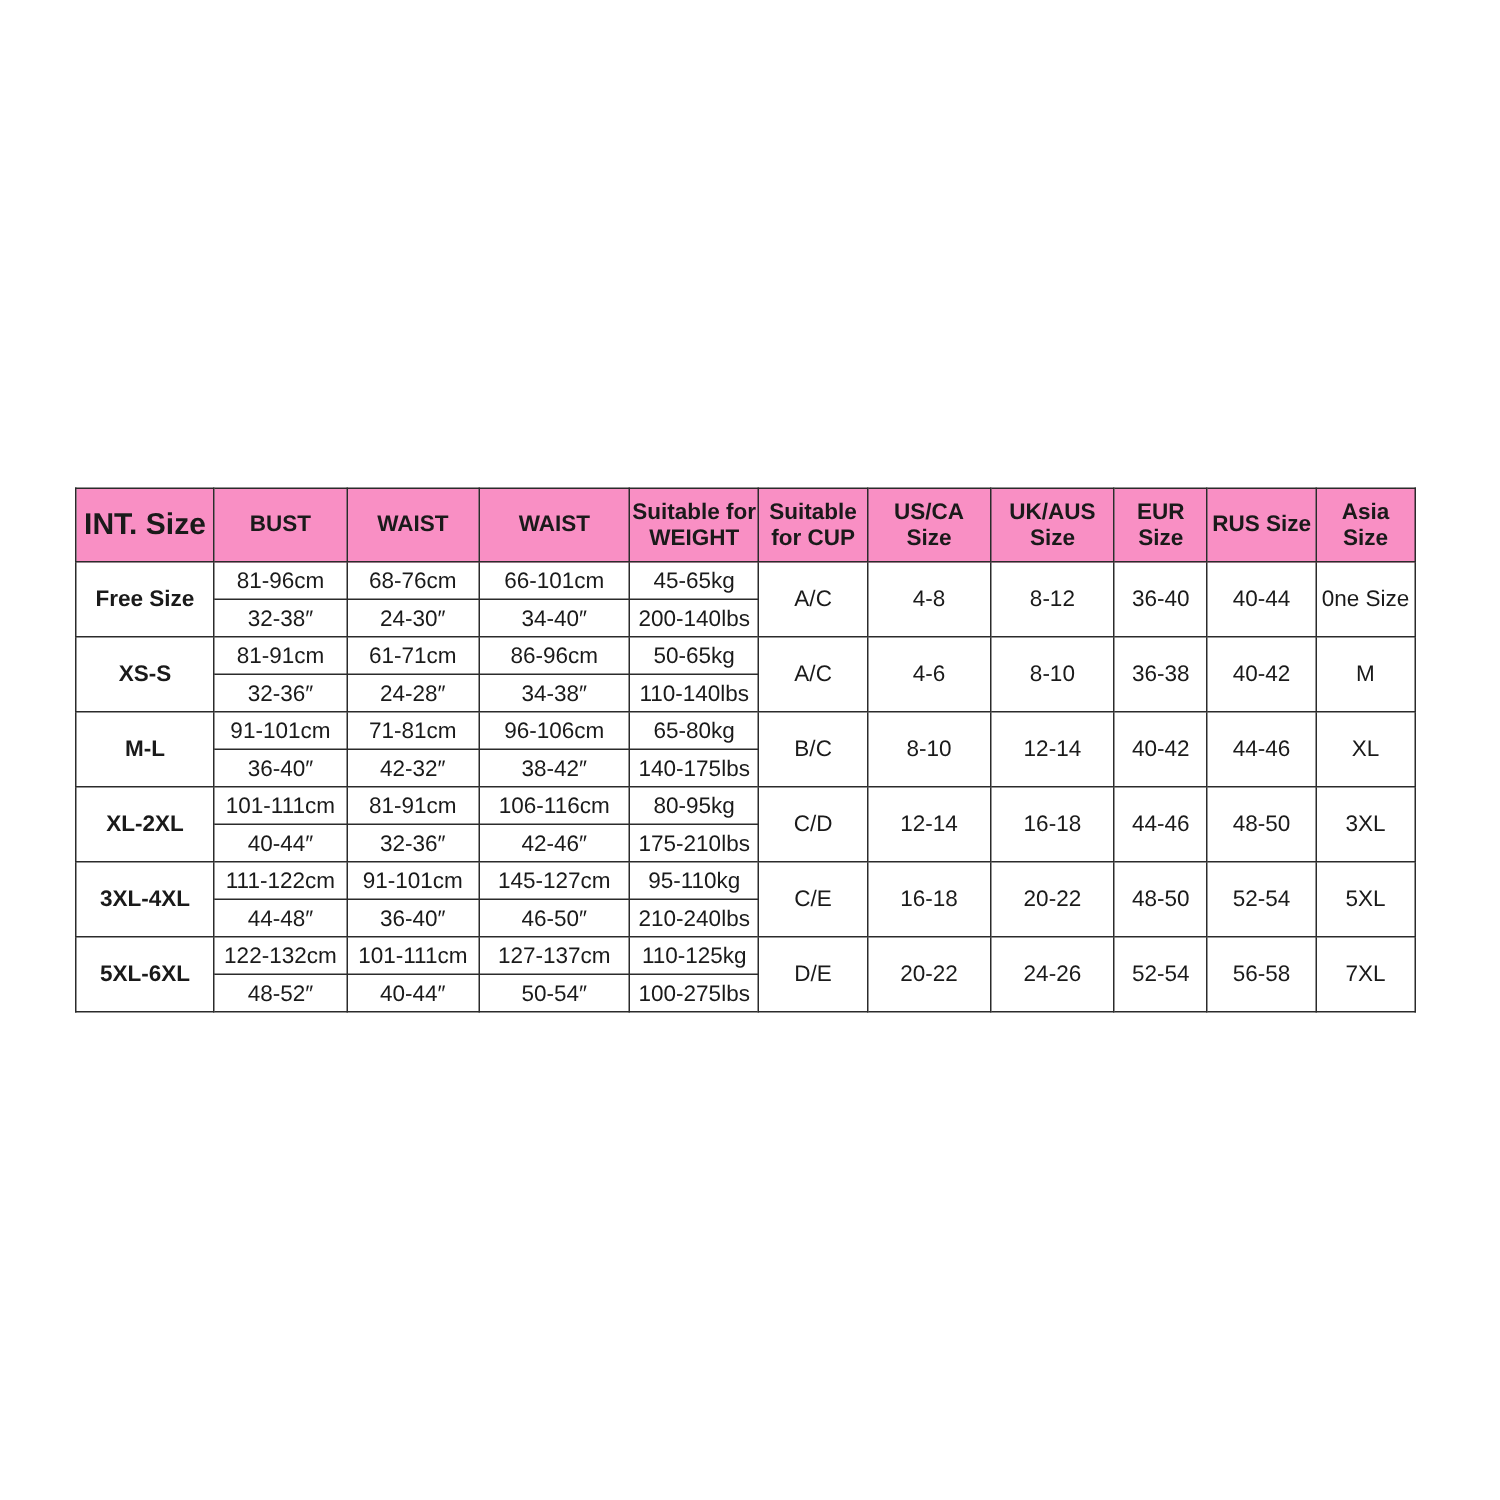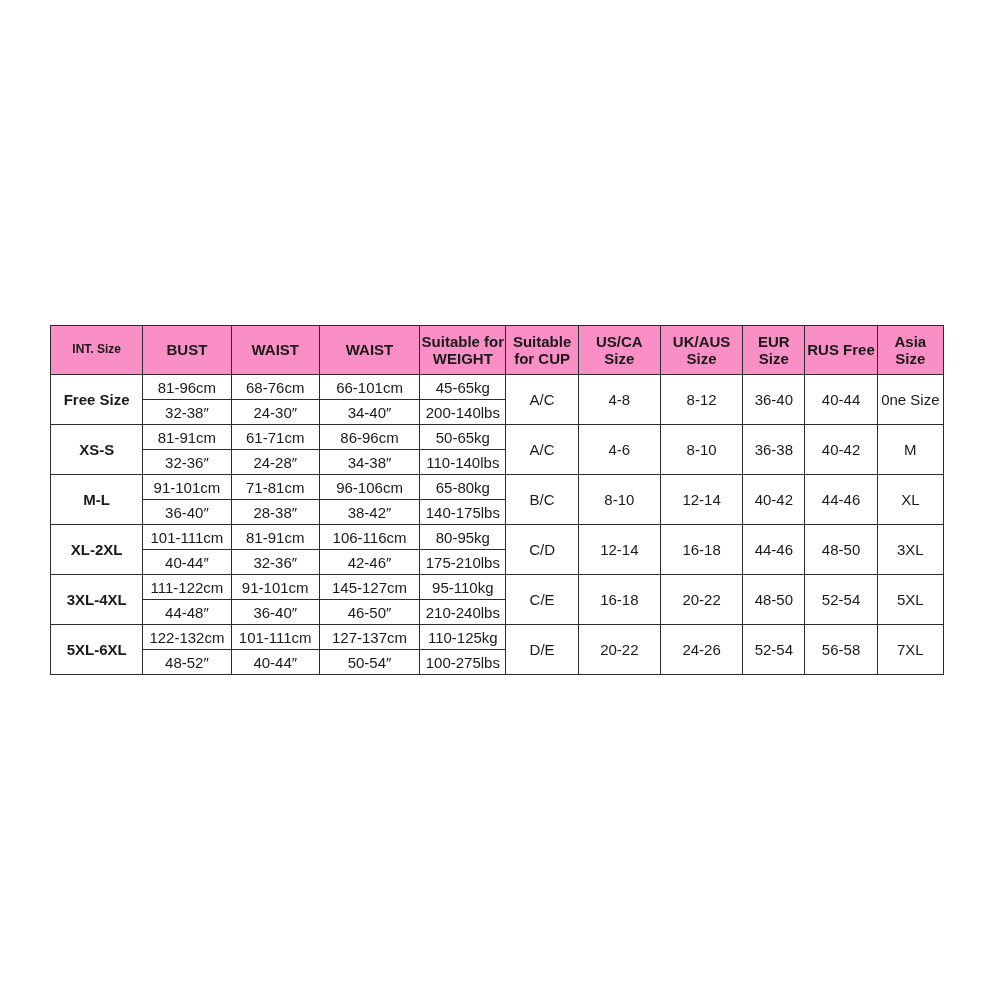--- a/index.html
+++ b/index.html
@@ -39,21 +39,21 @@
   }
   thead th {
     background: #f98fc4;
     font-size: 15px;
     font-weight: bold;
     height: 48px;
     line-height: 1.15;
     padding: 2px 3px;
   }
   thead th.int-size {
-    font-size: 12px;
+    font-size: 20px;
   }
   td.label-cell {
     font-size: 16px;
     font-weight: bold;
     background: #ffffff;
   }
   td.data-cell {
     font-size: 15px;
     height: 24px;
     font-weight: normal;
@@ -112,21 +112,21 @@
             <span>Size</span>
           </th>
           <th>
             <span>UK/AUS</span><br>
             <span>Size</span>
           </th>
           <th>
             <span>EUR</span><br>
             <span>Size</span>
           </th>
-          <th>RUS Free</th>
+          <th>RUS Size</th>
           <th>
             <span>Asia</span><br>
             <span>Size</span>
           </th>
         </tr>
       </thead>
       <tbody id="tbody">
           <tr>
             <td class="label-cell span-cell" rowspan="2">Free Size</td>
             <td class="data-cell">81-96cm</td>
@@ -173,21 +173,21 @@
             <td class="data-cell">65-80kg</td>
             <td class="data-cell span-cell" rowspan="2">B/C</td>
             <td class="data-cell span-cell" rowspan="2">8-10</td>
             <td class="data-cell span-cell" rowspan="2">12-14</td>
             <td class="data-cell span-cell" rowspan="2">40-42</td>
             <td class="data-cell span-cell" rowspan="2">44-46</td>
             <td class="data-cell span-cell" rowspan="2">XL</td>
           </tr>
           <tr>
             <td class="data-cell">36-40″</td>
-            <td class="data-cell">28-38″</td>
+            <td class="data-cell">42-32″</td>
             <td class="data-cell">38-42″</td>
             <td class="data-cell">140-175lbs</td>
           </tr>
           <tr>
             <td class="label-cell span-cell" rowspan="2">XL-2XL</td>
             <td class="data-cell">101-111cm</td>
             <td class="data-cell">81-91cm</td>
             <td class="data-cell">106-116cm</td>
             <td class="data-cell">80-95kg</td>
             <td class="data-cell span-cell" rowspan="2">C/D</td>

